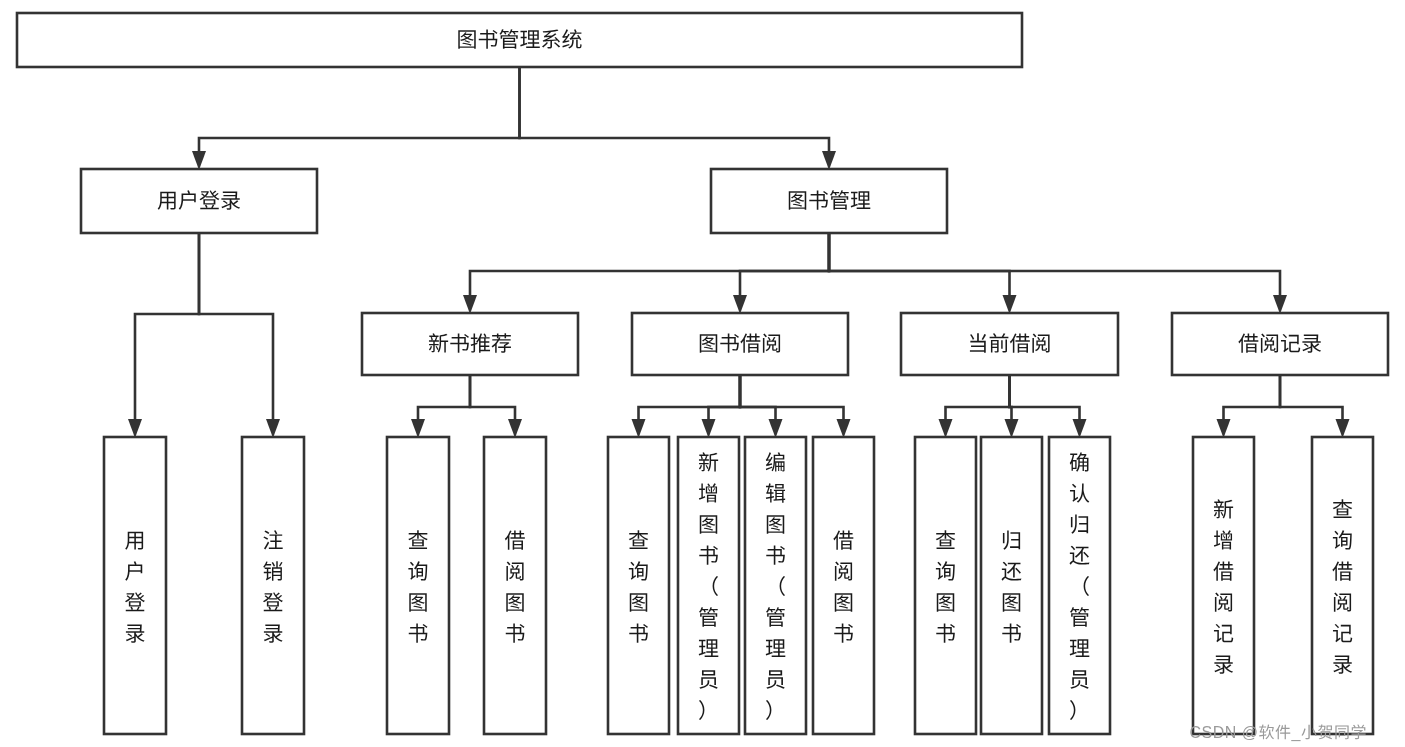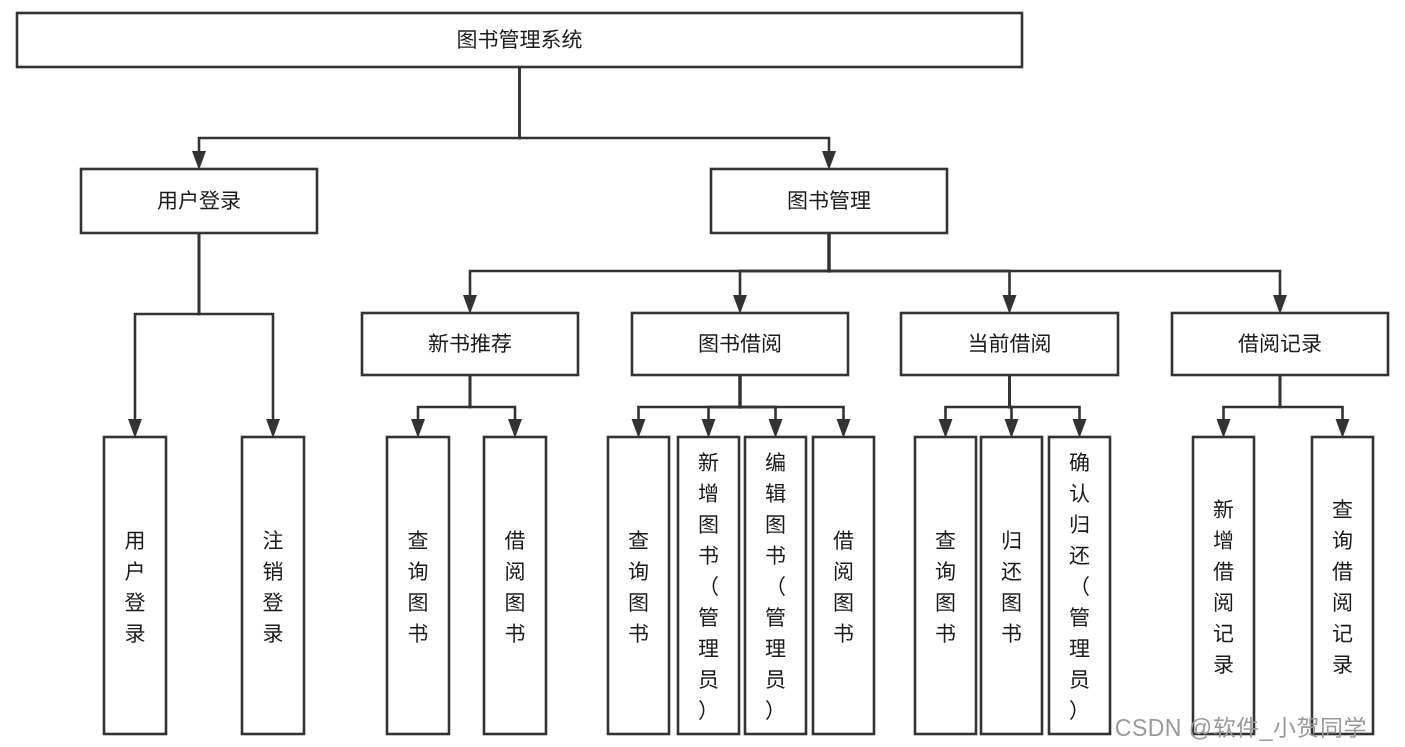--- a/index.html
+++ b/index.html
@@ -54,21 +54,21 @@
     fill: #1a1a1a;
     font-family: "Liberation Sans", "DejaVu Sans", sans-serif;
     font-size: 21px;
     text-anchor: middle;
   }
   .watermark {
     position: absolute;
     right: 12px;
     bottom: 4px;
     font-family: "Liberation Sans", "DejaVu Sans", sans-serif;
-    font-size: 23px;
+    font-size: 16px;
     color: #9a9a9a;
     letter-spacing: 0.5px;
     white-space: nowrap;
     user-select: none;
   }
 </style>
 </head>
 <body>
 
 <div id="diagram-root">

